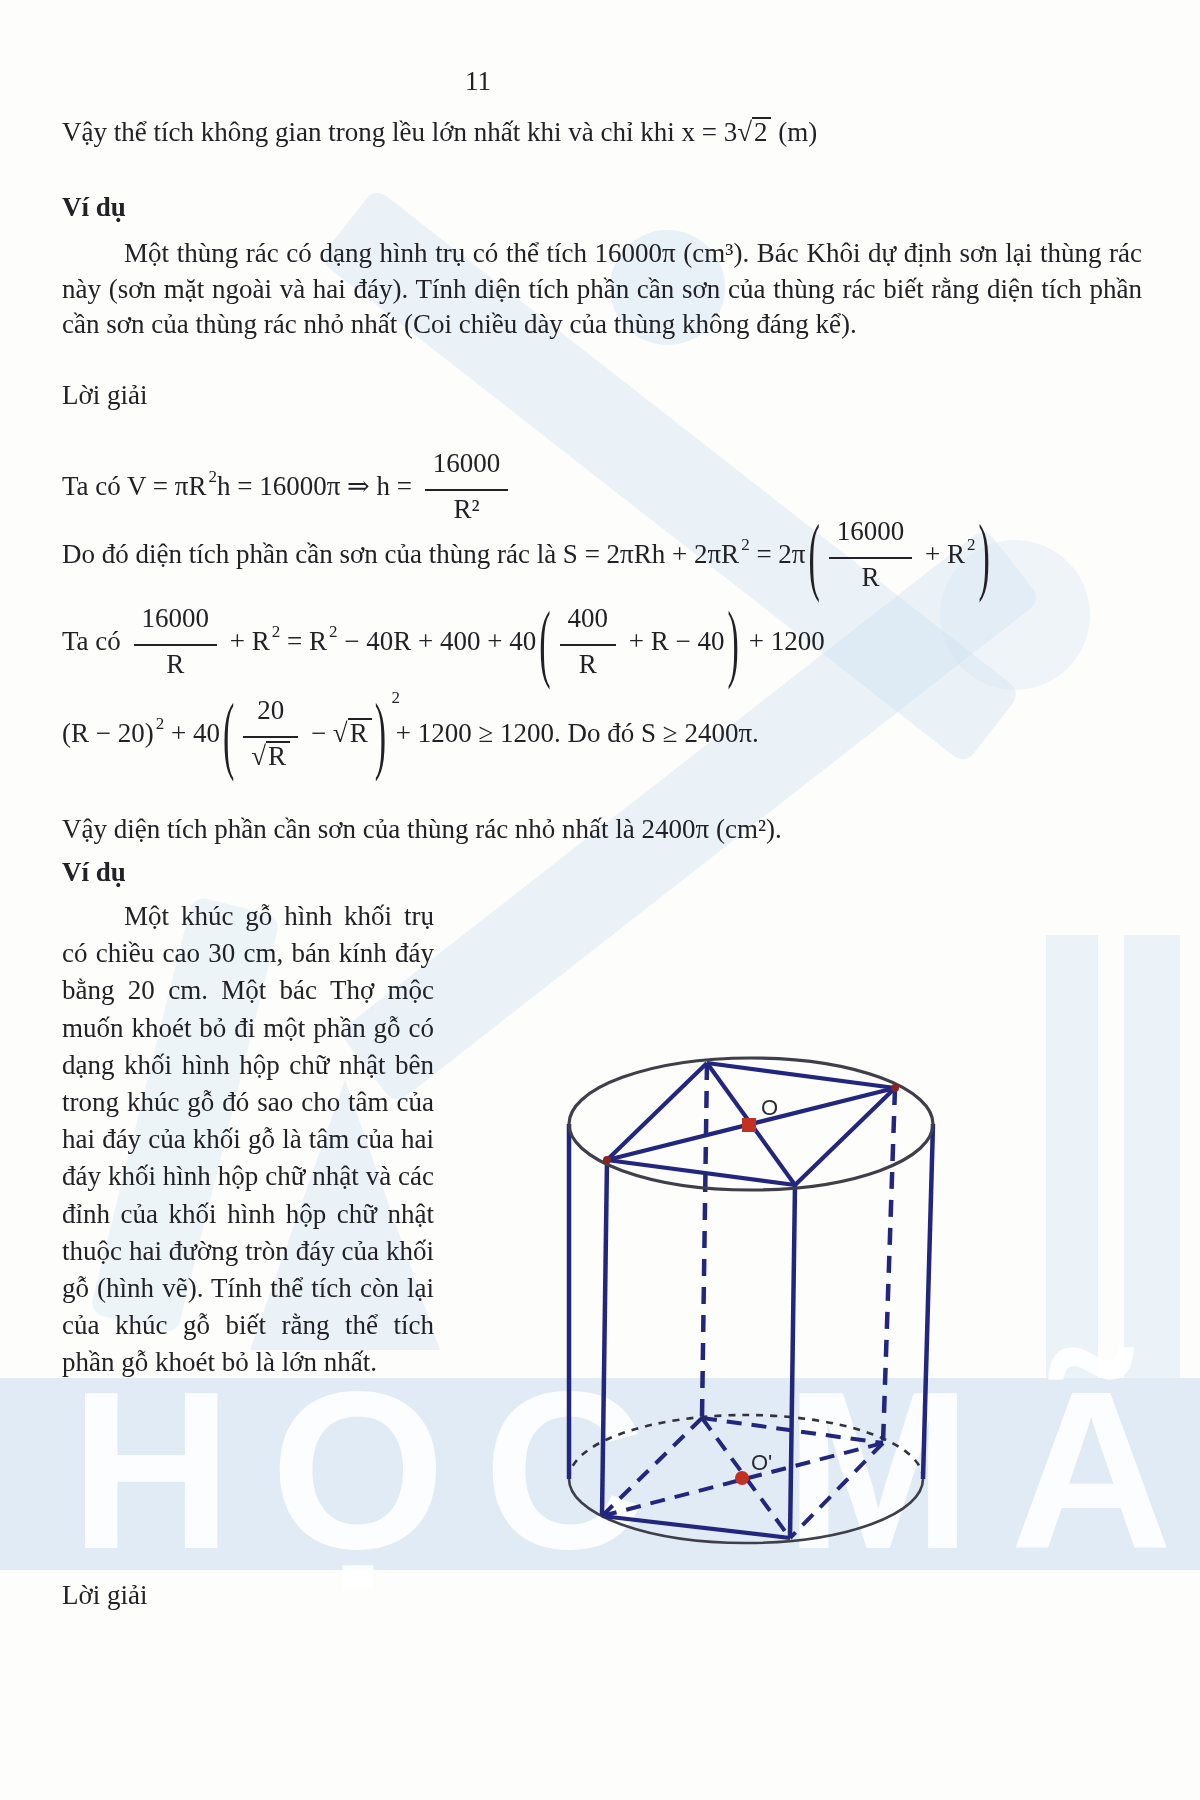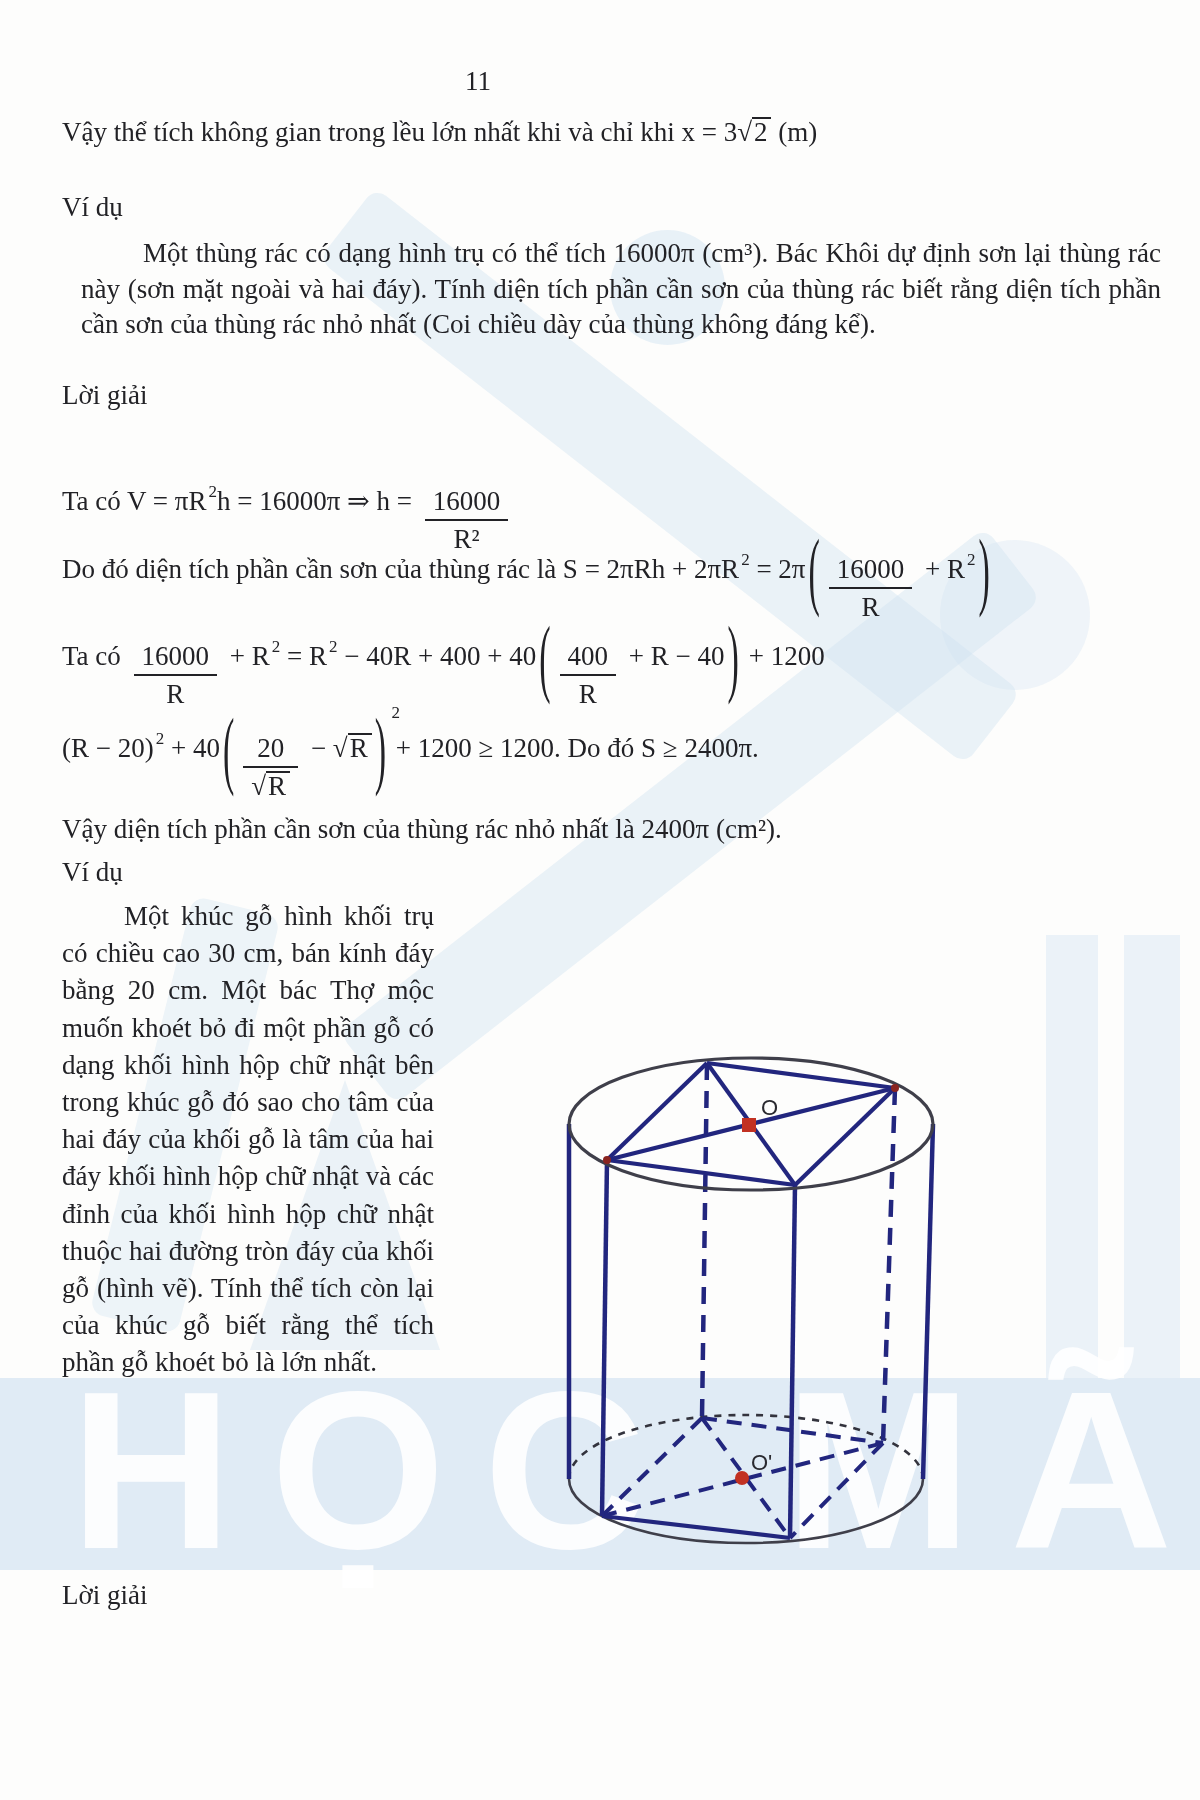--- a/index.html
+++ b/index.html
@@ -19,29 +19,29 @@
     left:70px;top:1340px;width:1200px;height:260px;overflow:hidden;
     font-family:"Liberation Sans","DejaVu Sans",sans-serif;
     font-weight:bold;font-size:225px;line-height:260px;letter-spacing:38px;
     color:rgba(255,255,255,.88);white-space:nowrap;
   }
   .wm-bar{background:#e4eef7;opacity:.75;}
   
   .content{position:absolute;left:0;top:0;width:1200px;height:1800px;}
   .abs{position:absolute;}
   .center{width:956px;text-align:center;}
-  .bold{font-weight:normal;}
+  .bold{font-weight:bold;}
   .just{text-align:justify;}
   .indent{text-indent:62px;}
   .block{left:62px;width:1080px;}
   
   .fline{white-space:nowrap;}
   .fsup{font-size:17px;vertical-align:13px;letter-spacing:0;margin-left:2px;}
   .frac{display:inline-block;vertical-align:middle;text-align:center;margin:0 6px;transform:translateY(-3px);}
-  .frac .num{display:block;padding:0 8px 2px 8px;border-bottom:2px solid #222226;line-height:32px;margin-top:38px;}
+  .frac .num{display:block;padding:0 8px 10px 8px;border-bottom:2px solid #222226;line-height:32px;}
   .frac .den{display:block;padding:2px 8px 0 8px;line-height:32px;}
   .sqrt{white-space:nowrap;display:inline-block;}
   .sqrt .rs{letter-spacing:0;}
   .sqrt .rb{display:inline-block;border-top:2px solid #222226;padding:0 4px 0 2px;line-height:26px;}
   .pwrap{display:inline-block;position:relative;vertical-align:middle;margin:0 3px;}
   .bigp{display:inline-block;font-size:34px;line-height:34px;transform:scaleY(2.55);transform-origin:center;font-weight:400;}
   .psup{position:absolute;top:-38px;right:-14px;font-size:17px;}
   
   .fig{left:505px;top:925px;}
 </style>
@@ -62,21 +62,21 @@
   <div class="wm wm-letters">HỌC MÃI</div>
 
   <div class="content">
 
     <div class="abs center" style="top:64px;">11</div>
 
     <div class="abs block fline" style="top:115px;"><span class="ftxt">Vậy thể tích không gian trong lều lớn nhất khi và chỉ khi  x = 3</span><span class="sqrt"><span class="rs">√</span><span class="rb">2</span></span><span class="ftxt"> (m)</span></div>
 
     <div class="abs bold" style="left:62px;top:190px;">Ví dụ</div>
 
-    <div class="abs block just indent" style="top:236px;line-height:35.5px;margin-left:19px;">Một thùng rác có dạng hình trụ có thể tích 16000π (cm³). Bác Khôi dự định sơn lại thùng rác này (sơn mặt ngoài và hai đáy). Tính diện tích phần cần sơn của thùng rác biết rằng diện tích phần cần sơn của thùng rác nhỏ nhất (Coi chiều dày của thùng không đáng kể).</div>
+    <div class="abs block just indent" style="top:236px;line-height:35.5px;">Một thùng rác có dạng hình trụ có thể tích 16000π (cm³). Bác Khôi dự định sơn lại thùng rác này (sơn mặt ngoài và hai đáy). Tính diện tích phần cần sơn của thùng rác biết rằng diện tích phần cần sơn của thùng rác nhỏ nhất (Coi chiều dày của thùng không đáng kể).</div>
 
     <div class="abs" style="left:62px;top:378px;">Lời giải</div>
 
 
     <div class="abs block fline" style="top:450px;"><span class="ftxt">Ta có  V = πR</span><sup class="fsup">2</sup><span class="ftxt">h = 16000π ⇒ h = </span><span class="frac"><span class="num">16000</span><span class="den">R²</span></span></div>
 
     <div class="abs block fline" style="top:518px;"><span class="ftxt">Do đó diện tích phần cần sơn của thùng rác là  S = 2πRh + 2πR</span><sup class="fsup">2</sup><span class="ftxt"> = 2π</span><span class="pwrap"><span class="bigp">(</span></span><span class="frac"><span class="num">16000</span><span class="den">R</span></span><span class="ftxt"> + R</span><sup class="fsup">2</sup><span class="pwrap"><span class="bigp">)</span></span></div>
 
     <div class="abs block fline" style="top:605px;"><span class="ftxt">Ta có  </span><span class="frac"><span class="num">16000</span><span class="den">R</span></span><span class="ftxt"> + R</span><sup class="fsup">2</sup><span class="ftxt"> = R</span><sup class="fsup">2</sup><span class="ftxt"> − 40R + 400 + 40</span><span class="pwrap"><span class="bigp">(</span></span><span class="frac"><span class="num">400</span><span class="den">R</span></span><span class="ftxt"> + R − 40</span><span class="pwrap"><span class="bigp">)</span></span><span class="ftxt"> + 1200</span></div>
 

